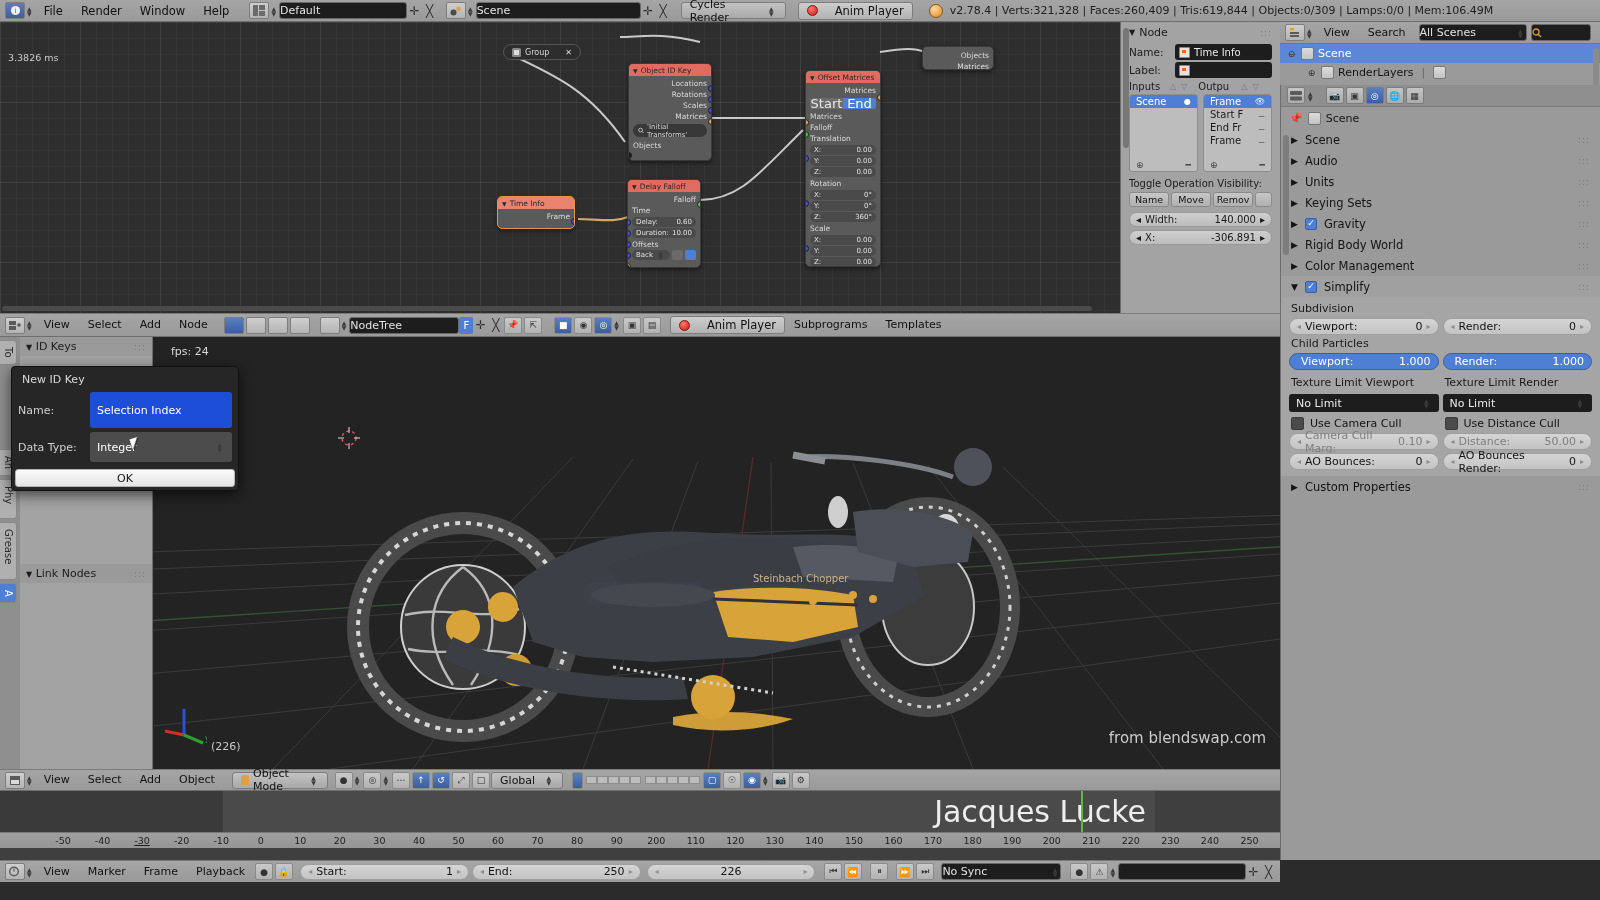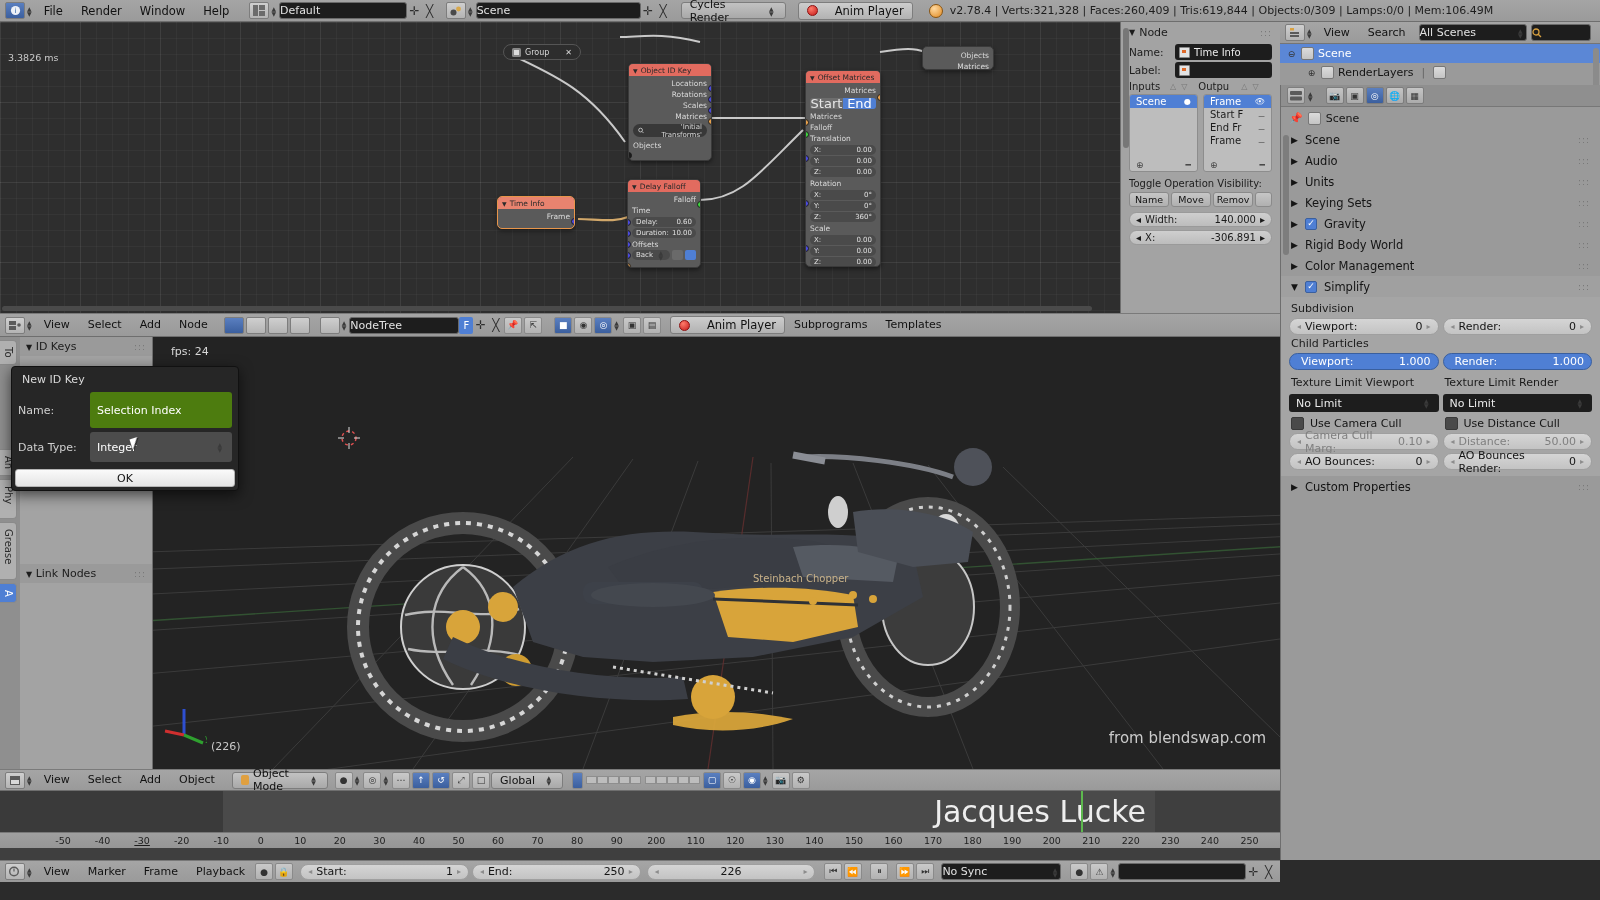--- a/index.html
+++ b/index.html
@@ -116,21 +116,21 @@
     justify-content:space-between; align-items:center; }
   .tp-text { font-size:10.5px; padding:1px 8px; color:#1c1c1c; }
 
   
   .dialog { position:absolute; left:11px; top:366px; width:228px; background:#262626;
     border:1px solid #111; border-radius:4px; box-shadow:0 4px 14px rgba(0,0,0,.6);
     padding:4px 0 0 0; z-index:50; }
   .dlg-title { font-size:11px; color:#d9d9d9; padding:2px 10px 4px; }
   .dlg-row { display:flex; align-items:center; padding:2px 6px; gap:6px; }
   .dlg-lbl { width:66px; font-size:11px; color:#d0d0d0; }
-  .dlg-input { flex:1; height:36px; background:#4d7c0f; border-radius:3px; color:#fff;
+  .dlg-input { flex:1; height:36px; background:#1d4ed8; border-radius:3px; color:#fff;
     font-size:11px; display:flex; align-items:center; padding:12px 7px; }
   .dlg-select { flex:1; height:30px; background:#4c4c4c; border-radius:3px; color:#fff;
     font-size:11px; display:flex; align-items:center; justify-content:space-between; padding:0 7px; }
   .dlg-ok { margin:5px 3px 3px; height:18px; background:linear-gradient(#fafafa,#e4e4e4);
     border:1px solid #b4b4b4; border-radius:3px; color:#111; font-size:11px;
     display:flex; align-items:center; justify-content:center; }
   .cursor { position:absolute; left:131px; top:438px; width:0; height:0; z-index:60;
     border-left:8px solid #fff; border-bottom:11px solid transparent; transform:rotate(-18deg);
     filter:drop-shadow(1px 1px 0 #222); }
 
@@ -305,21 +305,21 @@
 
   <div class="grpnode" style="left:503px; top:22px; width:78px;">
     <svg width="9" height="9" viewBox="0 0 9 9">
         <rect width="9" height="9" rx="1.5" fill="#888"></rect>
         <rect x="2" y="2" width="5" height="5" fill="#ddd"></rect>
       </svg>
     <span>Group</span>
     <span style="margin-left:auto;font-size:8px">✕</span>
   </div>
 
-  <div class="nd" style="left:628px; top:41px; width:84px; height:98px;text-align:right;">
+  <div class="nd" style="left:628px; top:41px; width:84px; height:98px;">
     <div class="nd-head">
       <span class="tri">▼</span>
       <span>Object ID Key</span>
     </div>
     <div class="nd-body">
       <div class="nd-row r">Locations</div>
       <div class="nd-row r">Rotations</div>
       <div class="nd-row r">Scales</div>
       <div class="nd-row r">Matrices</div>
       <div class="nd-search">

